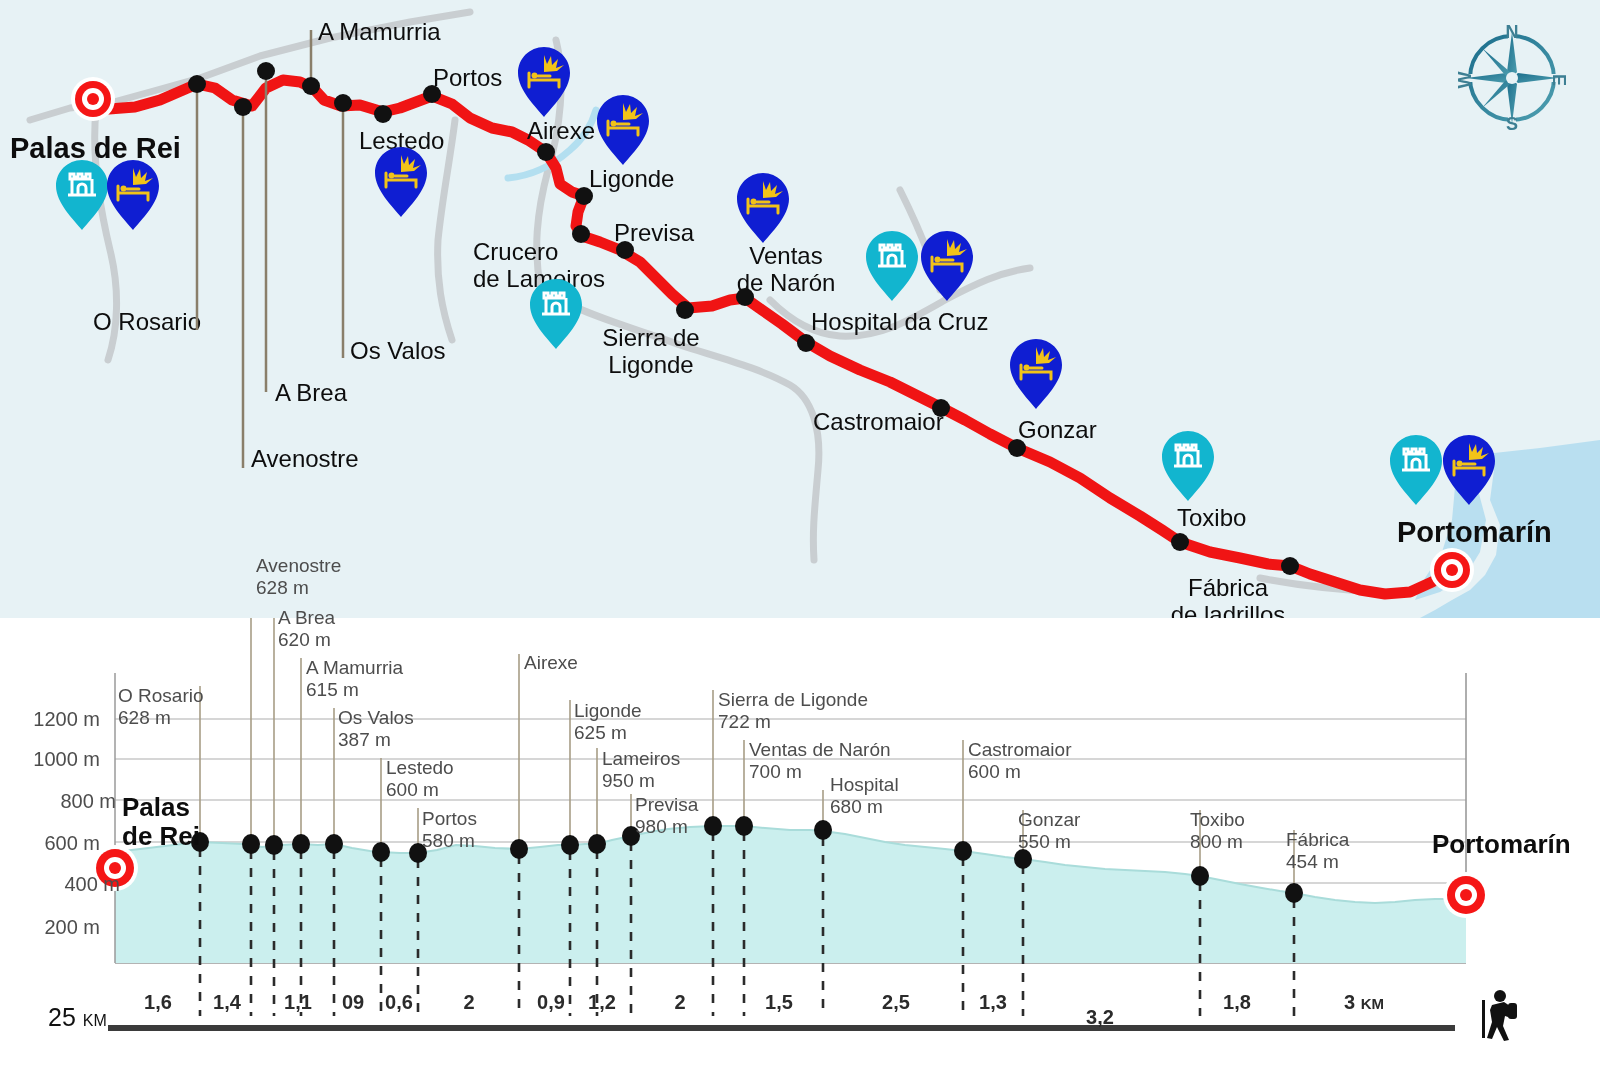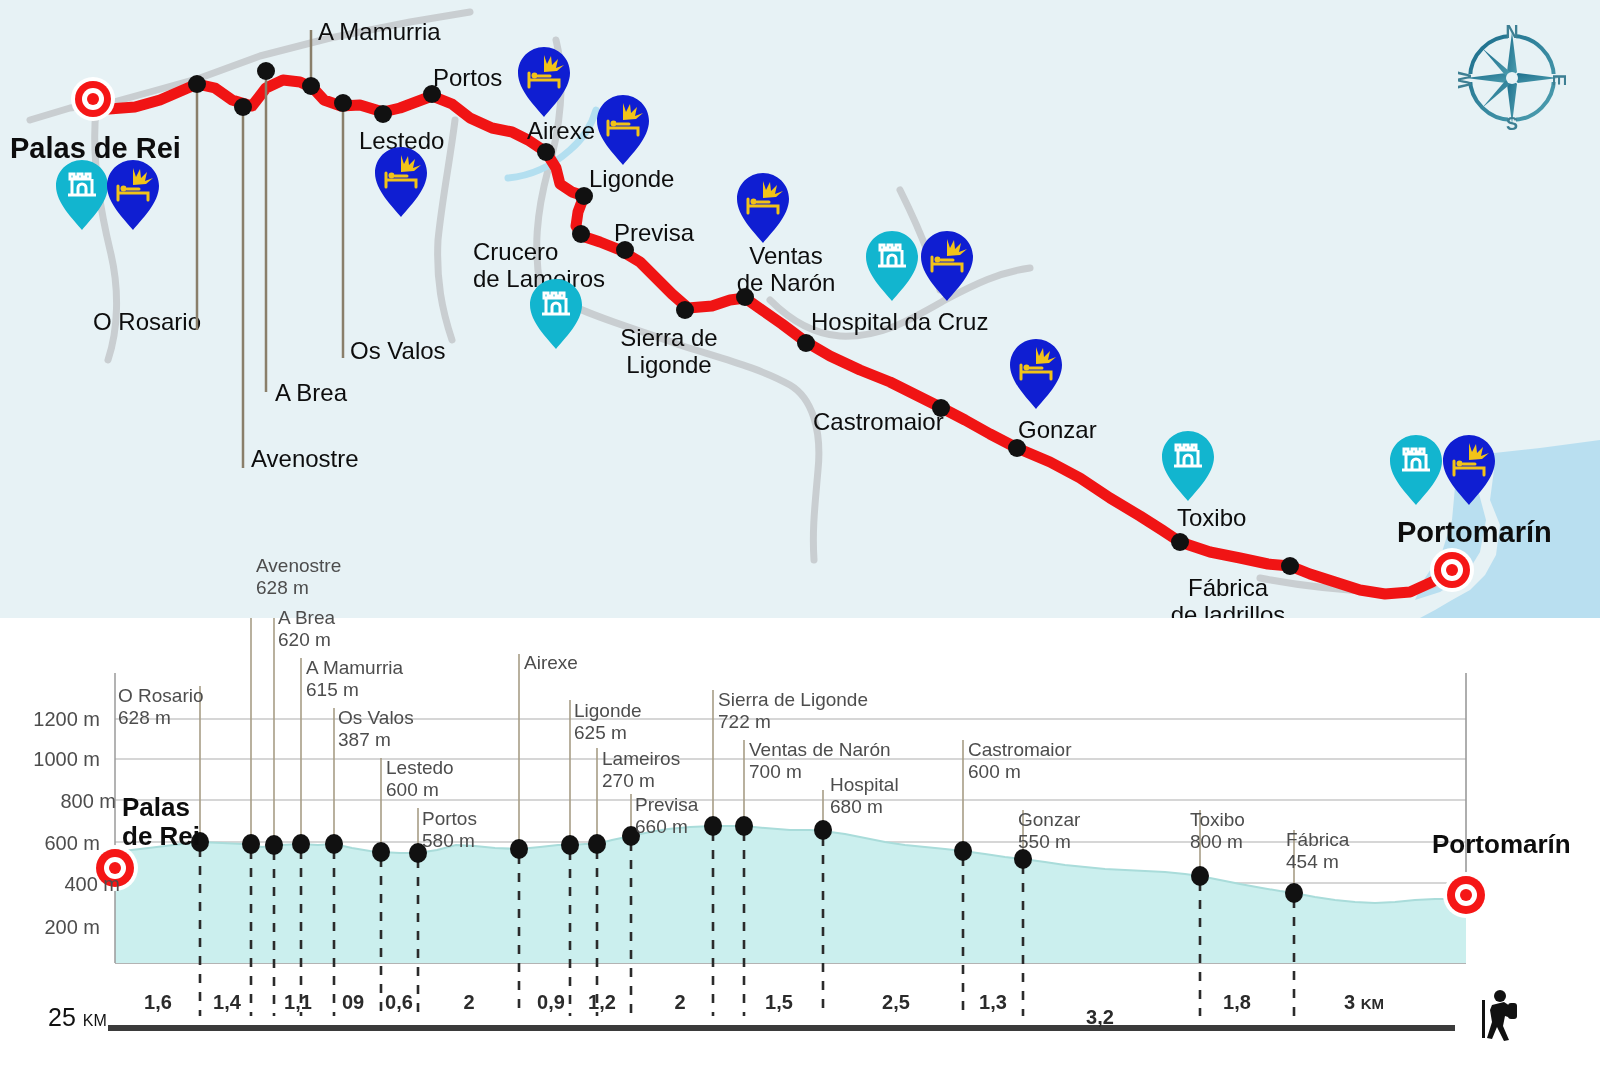--- a/index.html
+++ b/index.html
@@ -79,21 +79,21 @@
     <div class="map-label" style="left:275px;top:379px;">A Brea</div>
     <div class="map-label" style="left:318px;top:18px;">A Mamurria</div>
     <div class="map-label" style="left:350px;top:337px;">Os Valos</div>
     <div class="map-label" style="left:359px;top:127px;">Lestedo</div>
     <div class="map-label" style="left:433px;top:64px;">Portos</div>
     <div class="map-label" style="left:527px;top:117px;">Airexe</div>
     <div class="map-label" style="left:589px;top:165px;">Ligonde</div>
     <div class="map-label ctr" style="left:539px;top:238px;text-align:left;">Crucero
 de Lameiros</div>
     <div class="map-label" style="left:614px;top:219px;">Previsa</div>
-    <div class="map-label ctr" style="left:651px;top:324px;text-align:center;margin-left:18px;">Sierra de
+    <div class="map-label ctr" style="left:651px;top:324px;text-align:center;">Sierra de
 Ligonde</div>
     <div class="map-label ctr" style="left:786px;top:242px;text-align:center;">Ventas
 de Narón</div>
     <div class="map-label" style="left:811px;top:308px;">Hospital da Cruz</div>
     <div class="map-label" style="left:813px;top:408px;">Castromaior</div>
     <div class="map-label" style="left:1018px;top:416px;">Gonzar</div>
     <div class="map-label" style="left:1177px;top:504px;">Toxibo</div>
     <div class="map-label ctr" style="left:1228px;top:574px;text-align:center;">Fábrica
 de ladrillos</div>
     <div class="map-label big" style="left:1397px;top:516px;">Portomarín</div>
@@ -450,22 +450,22 @@
 
     <div class="prof-label" style="left:118px;top:67px;"><span>O Rosario</span><br><span>628 m</span></div>
     <div class="prof-label" style="left:256px;top:-63px;"><span>Avenostre</span><br><span>628 m</span></div>
     <div class="prof-label" style="left:278px;top:-11px;"><span>A Brea</span><br><span>620 m</span></div>
     <div class="prof-label" style="left:306px;top:39px;"><span>A Mamurria</span><br><span>615 m</span></div>
     <div class="prof-label" style="left:338px;top:89px;"><span>Os Valos</span><br><span>387 m</span></div>
     <div class="prof-label" style="left:386px;top:139px;"><span>Lestedo</span><br><span>600 m</span></div>
     <div class="prof-label" style="left:422px;top:190px;"><span>Portos</span><br><span>580 m</span></div>
     <div class="prof-label" style="left:524px;top:34px;"><span>Airexe</span></div>
     <div class="prof-label" style="left:574px;top:82px;"><span>Ligonde</span><br><span>625 m</span></div>
-    <div class="prof-label" style="left:602px;top:130px;"><span>Lameiros</span><br><span>270 m</span></div>
-    <div class="prof-label" style="left:635px;top:176px;"><span>Previsa</span><br><span>660 m</span></div>
+    <div class="prof-label" style="left:602px;top:130px;"><span>Lameiros</span><br><span>950 m</span></div>
+    <div class="prof-label" style="left:635px;top:176px;"><span>Previsa</span><br><span>980 m</span></div>
     <div class="prof-label" style="left:718px;top:71px;"><span>Sierra de Ligonde</span><br><span>722 m</span></div>
     <div class="prof-label" style="left:749px;top:121px;"><span>Ventas de Narón</span><br><span>700 m</span></div>
     <div class="prof-label" style="left:830px;top:156px;"><span>Hospital</span><br><span>680 m</span></div>
     <div class="prof-label" style="left:968px;top:121px;"><span>Castromaior</span><br><span>600 m</span></div>
     <div class="prof-label" style="left:1018px;top:191px;"><span>Gonzar</span><br><span>550 m</span></div>
     <div class="prof-label" style="left:1190px;top:191px;"><span>Toxibo</span><br><span>800 m</span></div>
     <div class="prof-label" style="left:1286px;top:211px;"><span>Fábrica</span><br><span>454 m</span></div>
 
     <div class="dist-label" style="left:158px;top:373px;">1,6</div>
     <div class="dist-label" style="left:227px;top:373px;">1,4</div>

